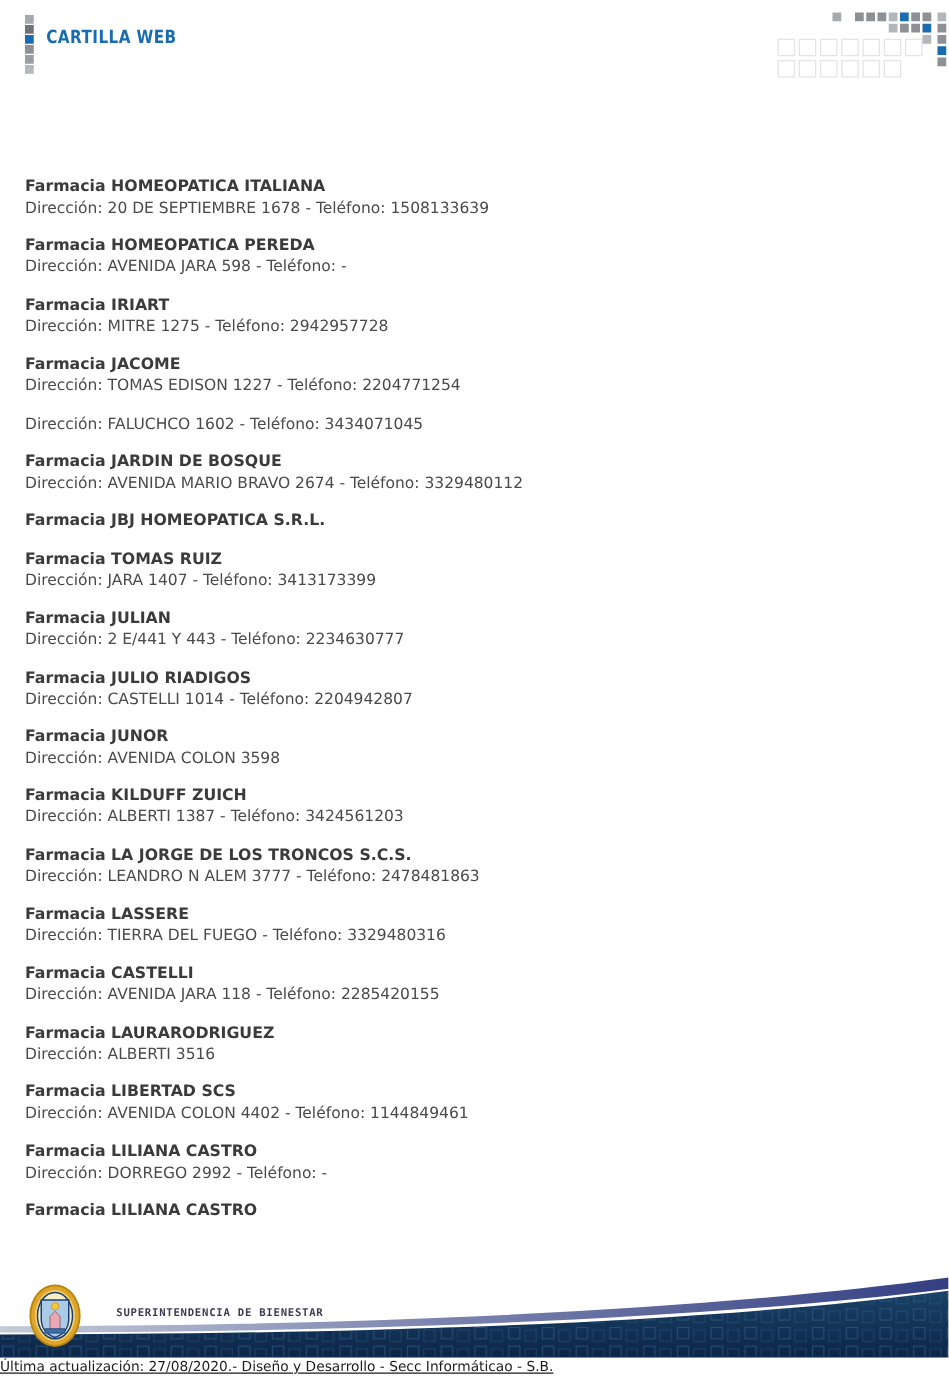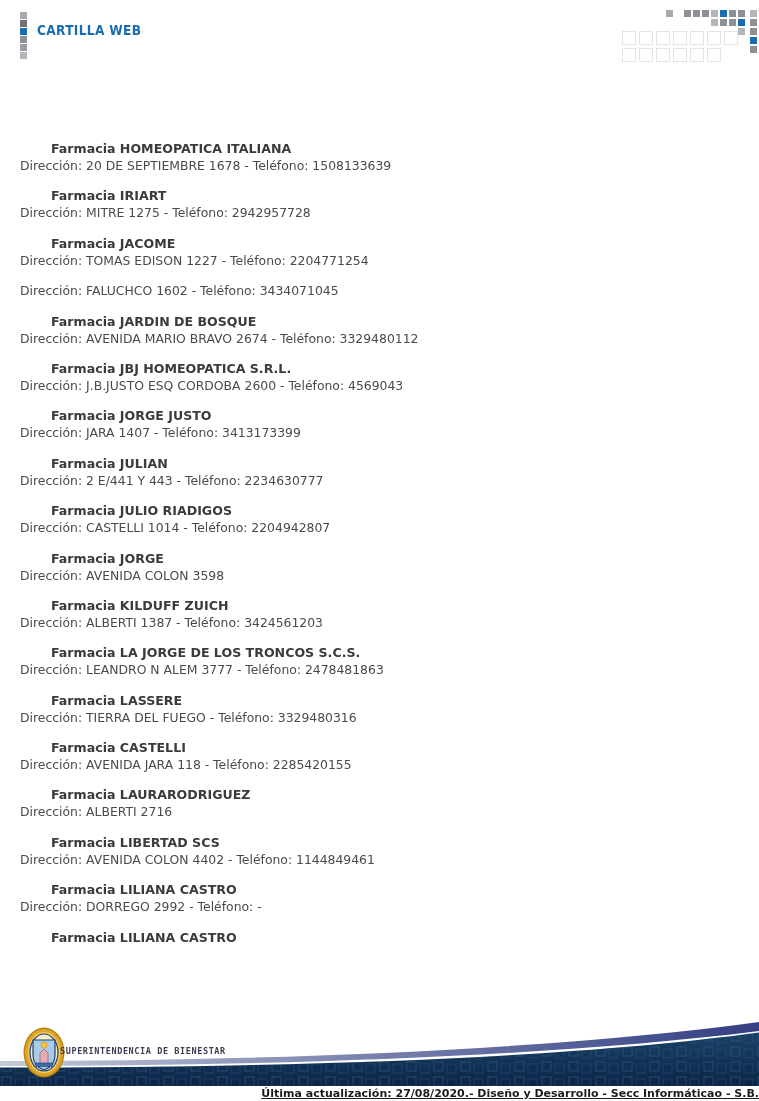--- a/index.html
+++ b/index.html
@@ -32,40 +32,40 @@
   .c-lt{background:#b3b7bb;}
   .c-lt2{background:#a6aaae;}
   .c-dk{background:#70747a;}
   .c-b{background:var(--accent,#1a6cb0);}
 
   
   .content{position:absolute;top:140px;left:20px;right:20px;}
   .entry{margin:0 0 13.4px 0;}
   .entry-name{
     font-size:12.6px;font-weight:bold;line-height:17px;
-    color:var(--heading,#3b3b3b);white-space:nowrap;margin-left:31px;
+    color:var(--heading,#3b3b3b);white-space:nowrap;
   }
   .entry-details{
     font-size:12.4px;line-height:17px;
     color:var(--body,#4a4a4a);white-space:nowrap;
   }
 
   
   .footer-wave{position:absolute;left:0;top:1015px;width:759px;height:86px;}
   .crest{position:absolute;left:23px;top:1027px;width:42px;height:51px;z-index:3;}
   .org-name{
     position:absolute;left:60px;top:1046px;z-index:3;
     font-family:"DejaVu Sans Mono","Liberation Mono",monospace;
     font-size:8.5px;font-weight:bold;letter-spacing:.6px;
-    color:#3c3c54;white-space:nowrap;
+    color:#3c3c54;white-space:nowrap;padding-left:33px;
   }
   .bottom-credit{
     position:absolute;left:0;right:0;top:1087px;z-index:3;
-    text-align:right;
-    font-size:11px;font-weight:bold;color:#1c1c1c;
+    text-align:left;
+    font-size:11px;font-weight:normal;color:#1c1c1c;
     text-decoration:underline;
     white-space:nowrap;
   }
 </style>
 </head>
 <body>
 
 <div class="page">
 
   <div class="header">
@@ -81,20 +81,24 @@
   </div>
 
   <div id="mosaic"></div>
 
   <div class="content" id="entries">
     <div class="entry">
       <div class="entry-name">Farmacia HOMEOPATICA ITALIANA</div>
       <div class="entry-details">Dirección: 20 DE SEPTIEMBRE 1678 - Teléfono: 1508133639</div>
     </div>
 
+    <div class="entry">
+      <div class="entry-name">Farmacia HOMEOPATICA PEREDA</div>
+      <div class="entry-details">Dirección: AVENIDA JARA 598 - Teléfono: -</div>
+    </div>
 
     <div class="entry">
       <div class="entry-name">Farmacia IRIART</div>
       <div class="entry-details">Dirección: MITRE 1275 - Teléfono: 2942957728</div>
     </div>
 
     <div class="entry">
       <div class="entry-name">Farmacia JACOME</div>
       <div class="entry-details">Dirección: TOMAS EDISON 1227 - Teléfono: 2204771254</div>
     </div>
@@ -103,40 +107,39 @@
       <div class="entry-details">Dirección: FALUCHCO 1602 - Teléfono: 3434071045</div>
     </div>
 
     <div class="entry">
       <div class="entry-name">Farmacia JARDIN DE BOSQUE</div>
       <div class="entry-details">Dirección: AVENIDA MARIO BRAVO 2674 - Teléfono: 3329480112</div>
     </div>
 
     <div class="entry">
       <div class="entry-name">Farmacia JBJ HOMEOPATICA S.R.L.</div>
-      <div class="entry-details">Dirección: J.B.JUSTO ESQ CORDOBA 2600 - Teléfono: 4569043</div>
-    </div>
-
-    <div class="entry">
-      <div class="entry-name">Farmacia JORGE JUSTO</div>
+    </div>
+
+    <div class="entry">
+      <div class="entry-name">Farmacia TOMAS RUIZ</div>
       <div class="entry-details">Dirección: JARA 1407 - Teléfono: 3413173399</div>
     </div>
 
     <div class="entry">
       <div class="entry-name">Farmacia JULIAN</div>
       <div class="entry-details">Dirección: 2 E/441 Y 443 - Teléfono: 2234630777</div>
     </div>
 
     <div class="entry">
       <div class="entry-name">Farmacia JULIO RIADIGOS</div>
       <div class="entry-details">Dirección: CASTELLI 1014 - Teléfono: 2204942807</div>
     </div>
 
     <div class="entry">
-      <div class="entry-name">Farmacia JORGE</div>
+      <div class="entry-name">Farmacia JUNOR</div>
       <div class="entry-details">Dirección: AVENIDA COLON 3598</div>
     </div>
 
     <div class="entry">
       <div class="entry-name">Farmacia KILDUFF ZUICH</div>
       <div class="entry-details">Dirección: ALBERTI 1387 - Teléfono: 3424561203</div>
     </div>
 
     <div class="entry">
       <div class="entry-name">Farmacia LA JORGE DE LOS TRONCOS S.C.S.</div>
@@ -148,21 +151,21 @@
       <div class="entry-details">Dirección: TIERRA DEL FUEGO - Teléfono: 3329480316</div>
     </div>
 
     <div class="entry">
       <div class="entry-name">Farmacia CASTELLI</div>
       <div class="entry-details">Dirección: AVENIDA JARA 118 - Teléfono: 2285420155</div>
     </div>
 
     <div class="entry">
       <div class="entry-name">Farmacia LAURARODRIGUEZ</div>
-      <div class="entry-details">Dirección: ALBERTI 2716</div>
+      <div class="entry-details">Dirección: ALBERTI 3516</div>
     </div>
 
     <div class="entry">
       <div class="entry-name">Farmacia LIBERTAD SCS</div>
       <div class="entry-details">Dirección: AVENIDA COLON 4402 - Teléfono: 1144849461</div>
     </div>
 
     <div class="entry">
       <div class="entry-name">Farmacia LILIANA CASTRO</div>
       <div class="entry-details">Dirección: DORREGO 2992 - Teléfono: -</div>

